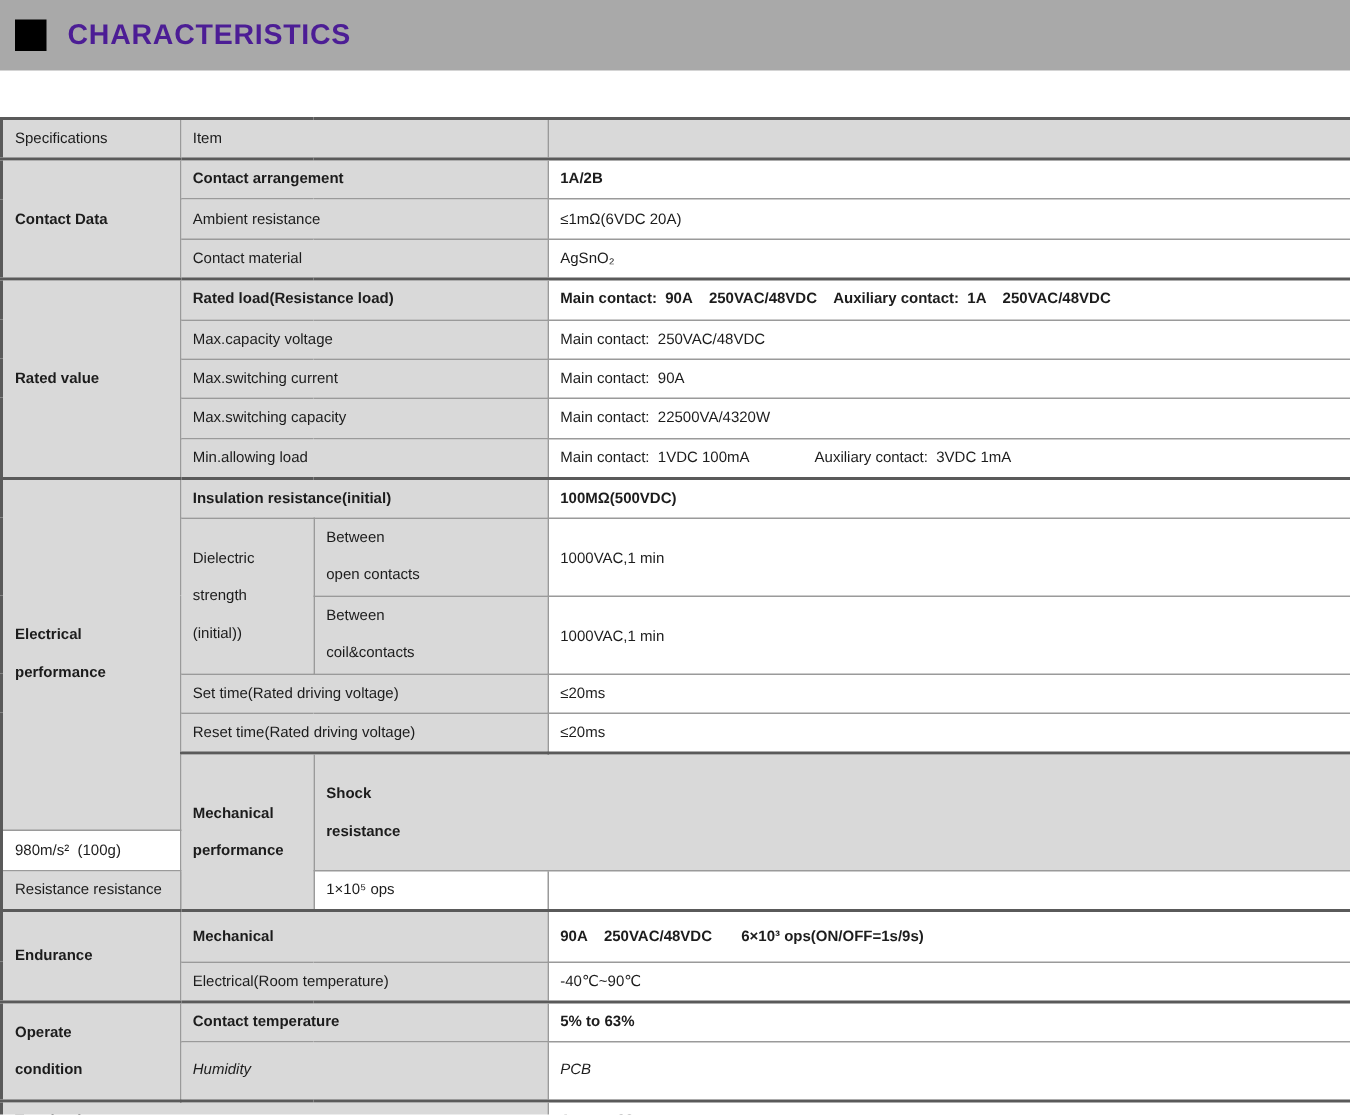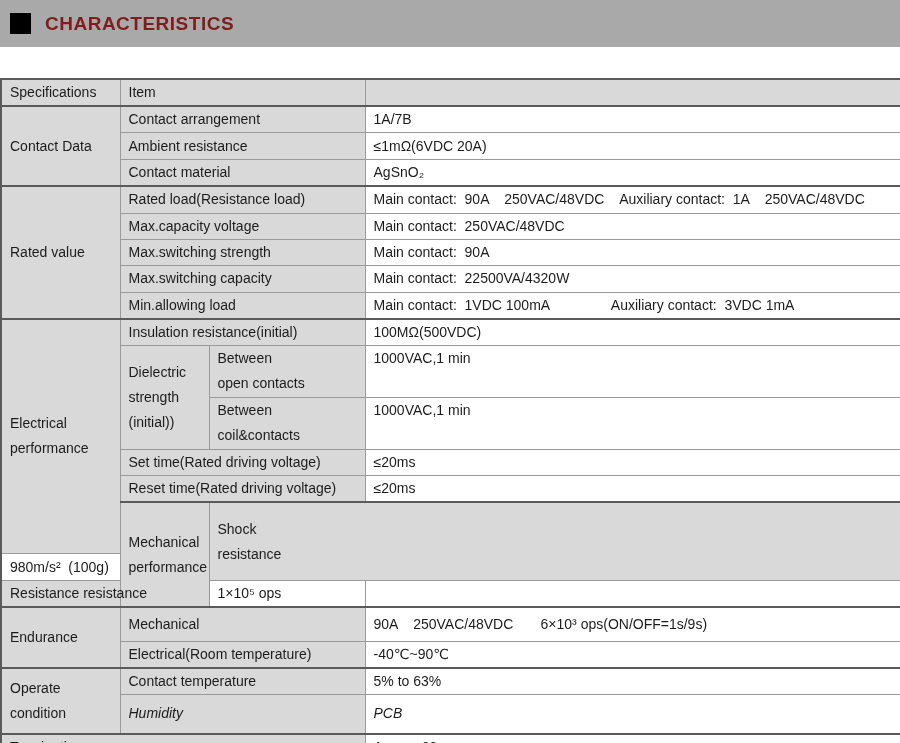--- a/index.html
+++ b/index.html
@@ -20,48 +20,48 @@
     width: 21px; height: 21px;
     background: #000;
     margin-left: 10px;
     flex: 0 0 auto;
   }
   .title-text {
     font-size: 19px;
     font-weight: bold;
     letter-spacing: 0.5px;
     margin-left: 14px;
-    color: #7f1d1d;
+    color: #4c1d95;
   }
   
   table.spec {
     border-collapse: collapse;
     table-layout: fixed;
     width: 900px;
     margin-top: 31px;
     border: 2px solid #5a5a5a;
   }
   td {
     border: 1px solid #9a9a9a;
-    font-size: 14px;
+    font-size: 10px;
     line-height: 25px;
     padding: 0 4px 0 8px;
     vertical-align: middle;
     white-space: pre-wrap;
     overflow: hidden;
   }
   td.lbl { background: #d9d9d9; }
   td.val { background: #ffffff; }
-  td.vtop { vertical-align: top; padding-top: 0; }
+  td.vtop { vertical-align: top; padding-top: 14px; }
   tr { height: 26px; }
   tr.h27 { height: 27px; }
   tr.h28 { height: 40px; font-style: italic; }
   tr.h34 { height: 34px; }
   tr.h52 { height: 52px; }
-  tr.sec td { border-top: 2px solid #5a5a5a; }
+  tr.sec td { border-top: 2px solid #5a5a5a; font-weight: bold; }
 </style>
 </head>
 <body>
 
 <div class="title-band">
   <div class="title-square"></div>
   <div class="title-text">CHARACTERISTICS</div>
 </div>
 
 <table class="spec">
@@ -75,42 +75,42 @@
 
     <tr>
       <td class="lbl">Specifications</td>
       <td class="lbl" colspan="2">Item</td>
       <td class="lbl"></td>
     </tr>
 
     <tr class="sec">
       <td class="lbl" rowspan="3">Contact Data</td>
       <td class="lbl" colspan="2">Contact arrangement</td>
-      <td class="val">1A/7B</td>
+      <td class="val">1A/2B</td>
     </tr>
     <tr class="h27">
       <td class="lbl" colspan="2">Ambient resistance</td>
       <td class="val">≤1mΩ(6VDC 20A)</td>
     </tr>
     <tr>
       <td class="lbl" colspan="2">Contact material</td>
       <td class="val">AgSnO₂</td>
     </tr>
 
     <tr class="sec h27">
       <td class="lbl" rowspan="5">Rated value</td>
       <td class="lbl" colspan="2">Rated load(Resistance load)</td>
       <td class="val">Main contact:  90A    250VAC/48VDC    Auxiliary contact:  1A    250VAC/48VDC</td>
     </tr>
     <tr>
       <td class="lbl" colspan="2">Max.capacity voltage</td>
       <td class="val">Main contact:  250VAC/48VDC</td>
     </tr>
     <tr>
-      <td class="lbl" colspan="2">Max.switching strength</td>
+      <td class="lbl" colspan="2">Max.switching current</td>
       <td class="val">Main contact:  90A</td>
     </tr>
     <tr class="h27">
       <td class="lbl" colspan="2">Max.switching capacity</td>
       <td class="val">Main contact:  22500VA/4320W</td>
     </tr>
     <tr>
       <td class="lbl" colspan="2">Min.allowing load</td>
       <td class="val">Main contact:  1VDC 100mA                Auxiliary contact:  3VDC 1mA</td>
     </tr>

